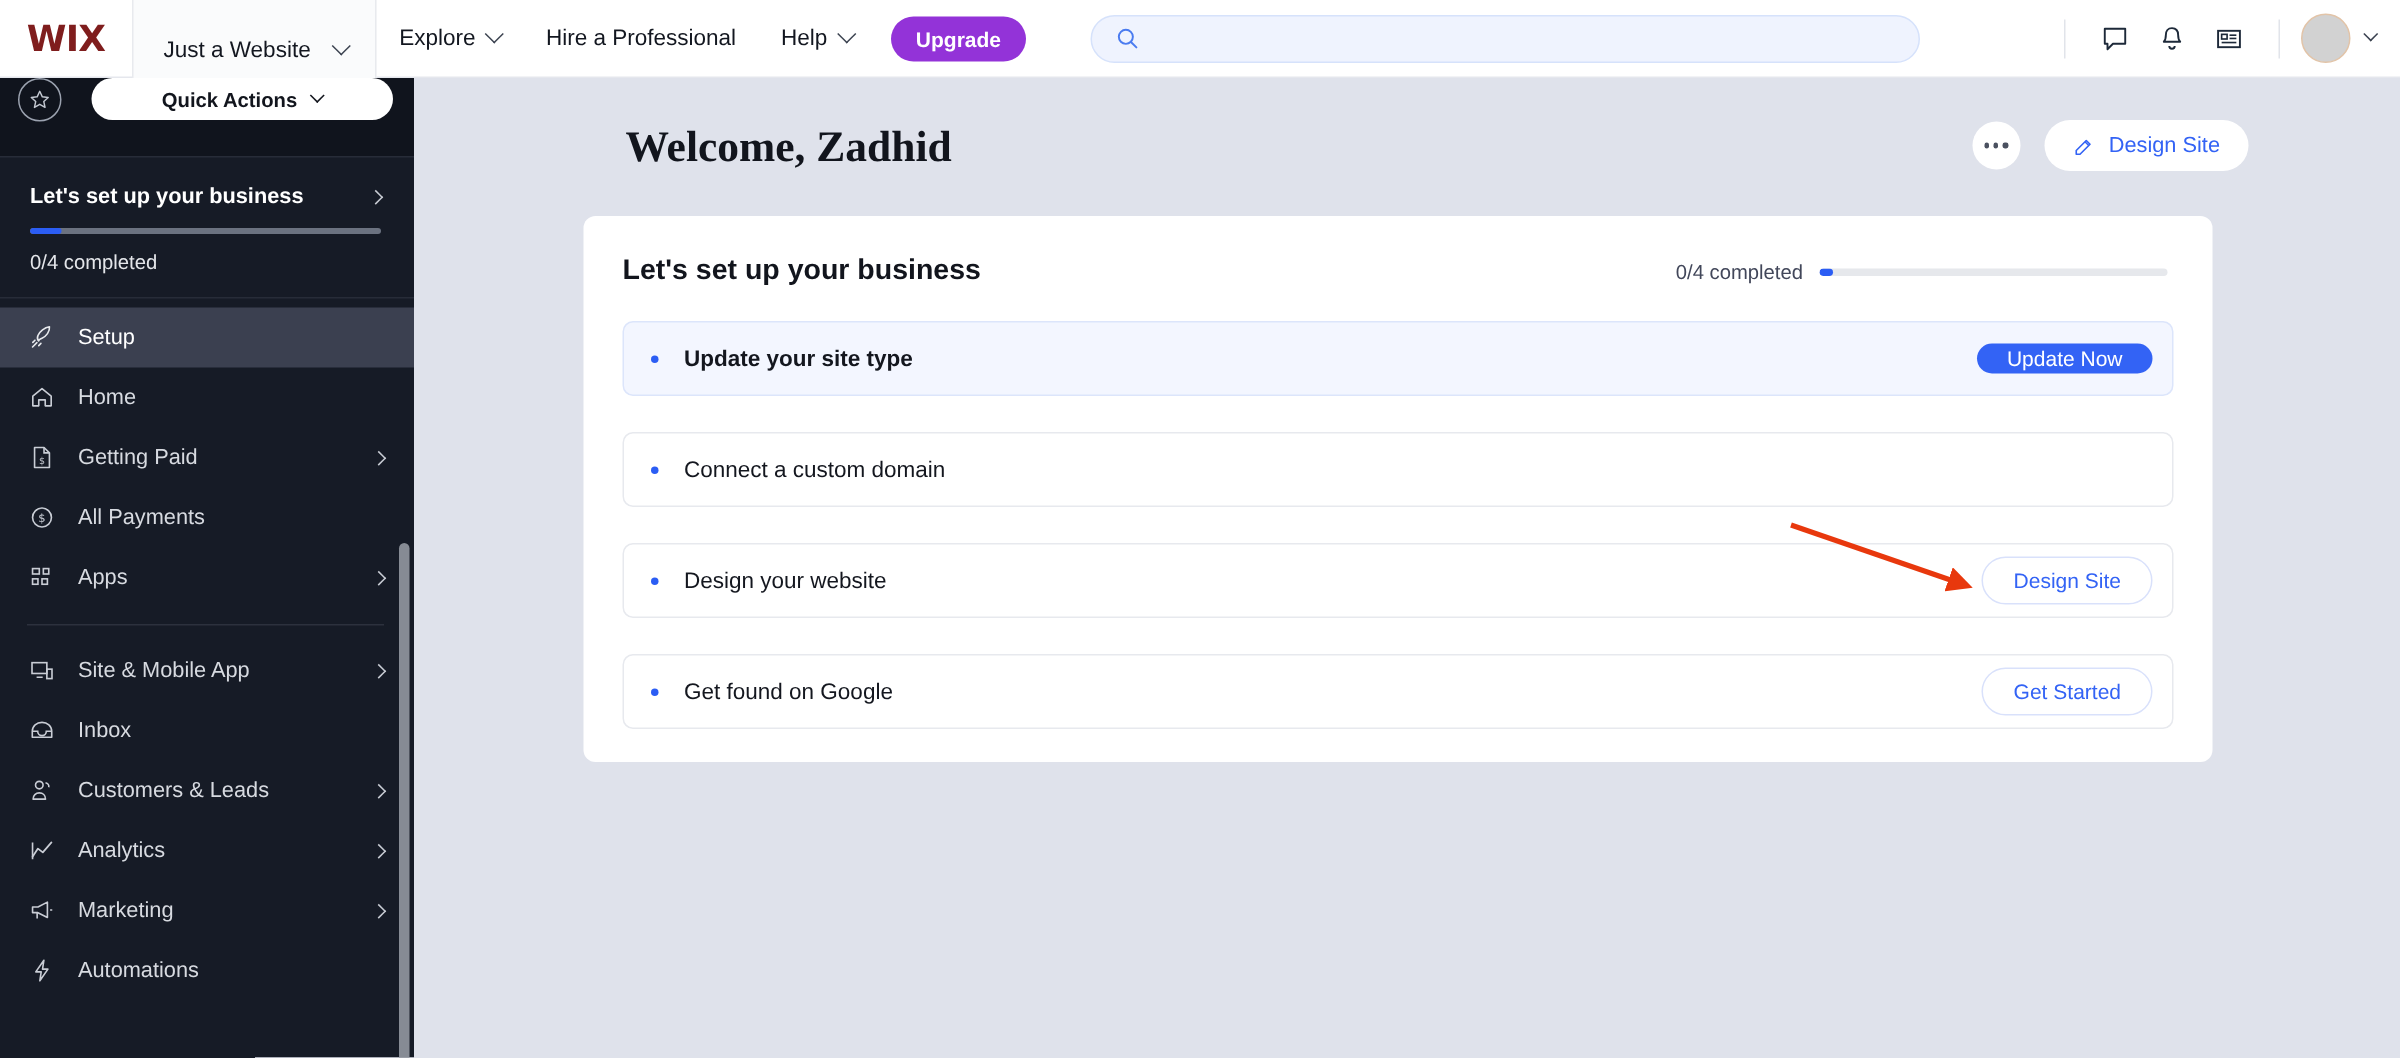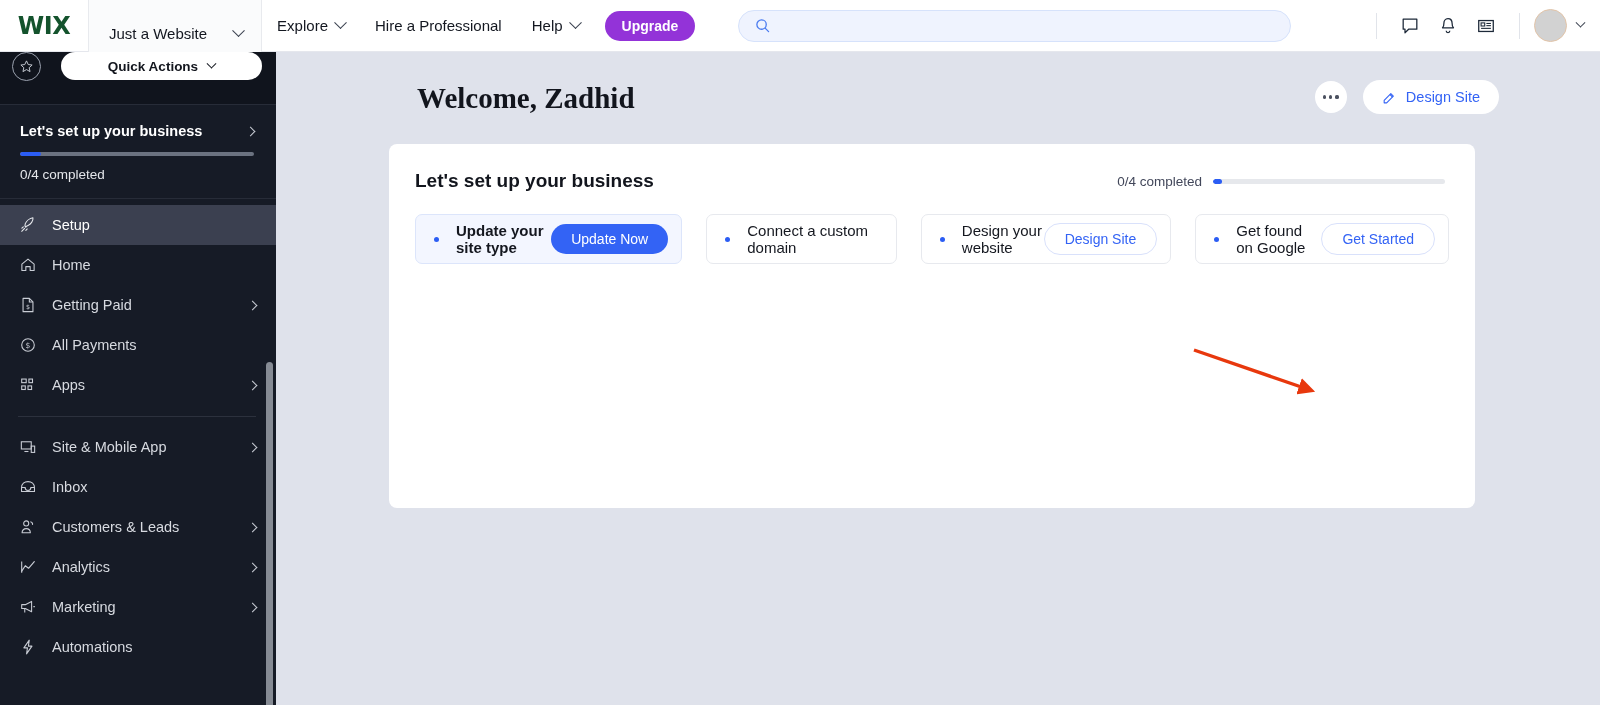--- a/index.html
+++ b/index.html
@@ -18,25 +18,25 @@
     background: #ffffff;
     display: flex; align-items: center;
     border-bottom: 1px solid #e5e7ed;
     z-index: 30;
   }
   .wix-logo {
     width: 88px; height: 40px;
     display: flex; align-items: center; justify-content: center;
     font-family: "DejaVu Sans", sans-serif;
     font-weight: 700; font-size: 24px; letter-spacing: -0.5px;
-    color: #14532d;
+    color: #7f1d1d;
   }
   .site-selector {
     height: 52px; padding: 16px 18px 0 20px;
-    display: flex; align-items: center; gap: 27px;
+    display: flex; align-items: center; gap: 16px;
     border-left: 1px solid #e8eaee; border-right: 1px solid #e8eaee;
     background: #fafbfc;
     cursor: pointer;
   }
   .site-selector .label { font-size: 15px; color: #131720; font-weight: 400; }
   .navlink {
     height: 52px; padding: 0 15px;
     display: flex; align-items: center; gap: 8px;
     font-size: 15px; color: #131720; cursor: pointer;
   }
@@ -200,37 +200,37 @@
     padding: 26px 30px 0 26px;
   }
   .card-title { font-size: 19px; font-weight: 700; color: #12151d; }
   .card-prog { display: flex; align-items: center; gap: 11px; }
   .card-prog-label { font-size: 13.5px; color: #42475a; }
   .card-prog-track {
     width: 232px; height: 5px; background: #e6e8ec; border-radius: 3px; overflow: hidden;
   }
   .card-prog-fill { height: 100%; width: 4.5%; background: #2b5df4; border-radius: 3px; }
 
-  .tasks { padding: 22px 26px 0 26px; display: flex; flex-direction: row; gap: 24px; }
+  .tasks { padding: 22px 26px 0 26px; display: flex; flex-direction: column; gap: 24px; }
   .task {
     height: 50px; border-radius: 7px;
     border: 1px solid #e7e9ee;
     display: flex; align-items: center;
     padding: 0 13px 0 18px;
     background: #ffffff;
   }
   .task.highlight { background: #f3f6ff; border-color: #dce5fb; }
   .task .bullet {
     width: 5px; height: 5px; border-radius: 50%;
     background: #2b5df4; flex: 0 0 auto; margin-right: 17px;
   }
   .task .tlabel { flex: 1; font-size: 15px; color: #14171f; }
   .task.highlight .tlabel { font-weight: 700; }
   .btn-solid {
-    height: 30px; padding: 0 20px; border-radius: 17px;
+    height: 20px; padding: 0 20px; border-radius: 17px;
     background: #3363f5; color: #ffffff;
     font-size: 14px; border: none; cursor: pointer;
     font-family: "Liberation Sans", sans-serif;
   }
   .btn-outline {
     height: 32px; padding: 0 20px; border-radius: 17px;
     background: #ffffff; color: #3363f5;
     font-size: 14px; border: 1px solid #d9e1fb; cursor: pointer;
     font-family: "Liberation Sans", sans-serif;
   }

